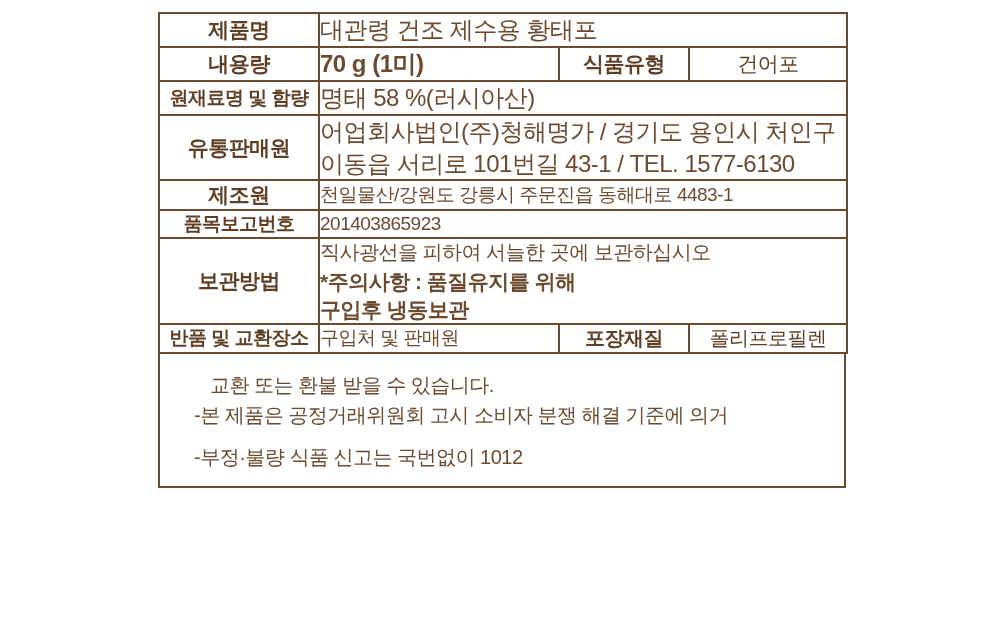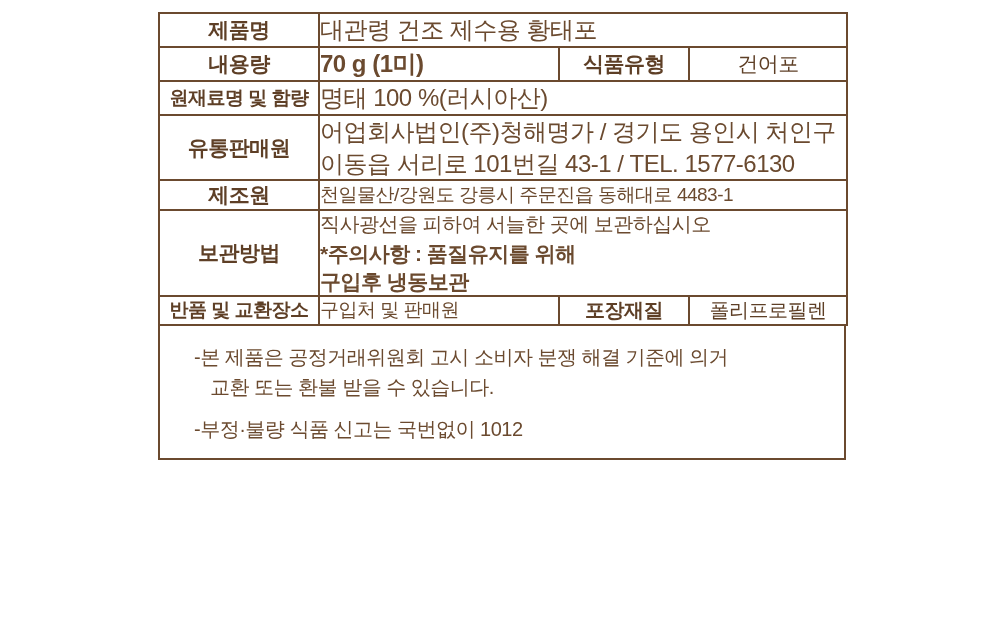--- a/index.html
+++ b/index.html
@@ -108,49 +108,53 @@
         <td class="val" colspan="3">대관령 건조 제수용 황태포</td>
       </tr>
       <tr>
         <td class="hdr">내용량</td>
         <td class="val bold">70 g (1미)</td>
         <td class="hdr">식품유형</td>
         <td class="hdr" style="font-weight:normal">건어포</td>
       </tr>
       <tr>
         <td class="hdr" style="font-size:19px">원재료명 및 함량</td>
-        <td class="val" colspan="3">명태 100 %(러시아산)</td>
+        <td class="val" colspan="3">명태 58 %(러시아산)</td>
       </tr>
       <tr>
         <td class="hdr">유통판매원</td>
         <td class="val two-line" colspan="3">
           <div class="nowrap">어업회사법인(주)청해명가 / 경기도 용인시 처인구</div>
           <div class="nowrap">이동읍 서리로 101번길 43-1 / TEL. 1577-6130</div>
         </td>
       </tr>
       <tr>
         <td class="hdr">제조원</td>
         <td class="val small" colspan="3">천일물산/강원도 강릉시 주문진읍 동해대로 4483-1</td>
+      </tr>
+      <tr>
+        <td class="hdr" style="font-size:19px">품목보고번호</td>
+        <td class="val small" colspan="3">201403865923</td>
       </tr>
       <tr>
         <td class="hdr">보관방법</td>
         <td class="storage-cell" colspan="3">
           <div class="storage-line1">직사광선을 피하여 서늘한 곳에 보관하십시오</div>
           <div class="storage-line2">*주의사항 : 품질유지를 위해</div>
           <div class="storage-line2">구입후 냉동보관</div>
         </td>
       </tr>
       <tr>
         <td class="hdr" style="font-size:19px">반품 및 교환장소</td>
         <td class="val small">구입처 및 판매원</td>
         <td class="hdr" style="font-size:20px">포장재질</td>
         <td class="hdr" style="font-weight:normal;font-size:20px">폴리프로필렌</td>
       </tr>
     </tbody>
   </table>
 
   <div class="note-box">
+    <div class="note-line indent">교환 또는 환불 받을 수 있습니다.</div>
     <div class="note-line">-본 제품은 공정거래위원회 고시 소비자 분쟁 해결 기준에 의거</div>
-    <div class="note-line indent">교환 또는 환불 받을 수 있습니다.</div>
     <div class="note-gap"></div>
     <div class="note-line">-부정·불량 식품 신고는 국번없이 1012</div>
   </div>
 </div>
 
 </body></html>

